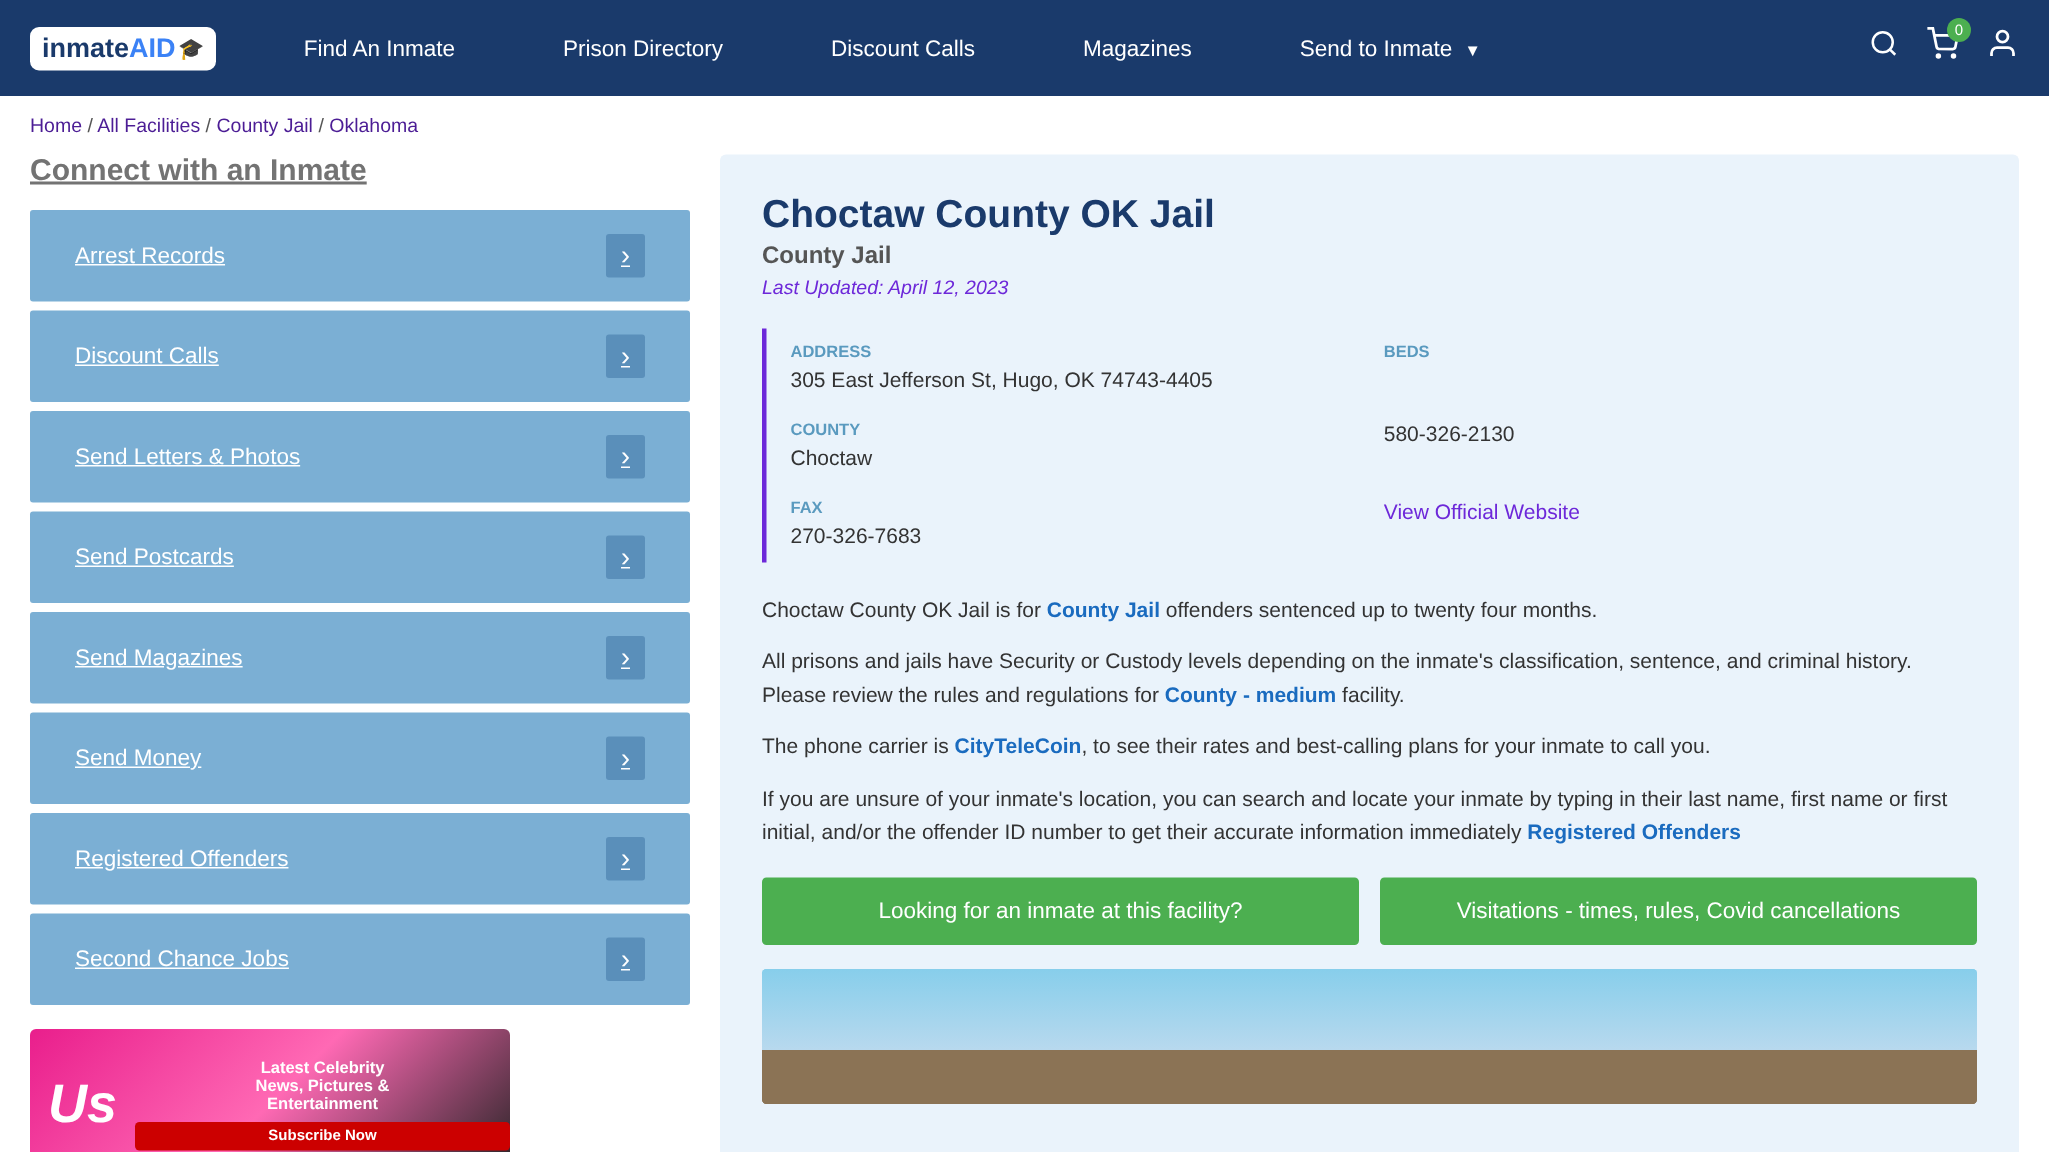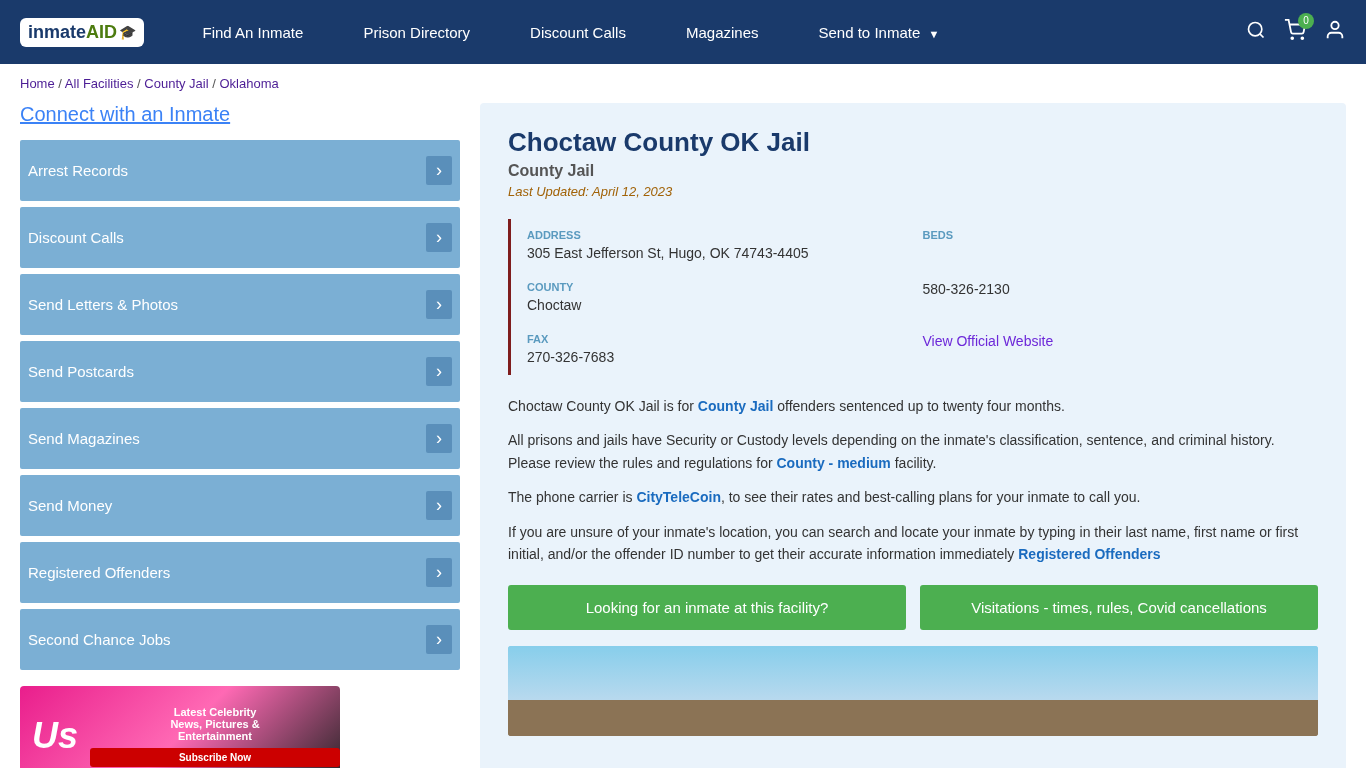--- a/index.html
+++ b/index.html
@@ -32,21 +32,21 @@
     }
     .logo-hat {
       color: #cc0000;
       font-size: 14px;
       margin-left: 2px;
     }
     .nav-links {
       display: flex;
       align-items: center;
       flex: 1;
-      gap: 4px;
+      gap: 16px;
     }
     .nav-link {
       color: #fff;
       text-decoration: none;
       font-size: 15px;
       padding: 0 28px;
       cursor: pointer;
     }
     .header-icons {
       display: flex;
@@ -89,36 +89,37 @@
       gap: 20px;
     }
 
     
     .sidebar {
       width: 440px;
       flex-shrink: 0;
     }
     .sidebar-title {
       font-size: 20px;
-      font-weight: normal;
+      font-weight: bold;
       text-decoration: underline;
       margin-bottom: 14px;
-      color: #3b82f6;
+      color: #737373;
     }
     .sidebar-item {
       display: flex;
       align-items: center;
       justify-content: space-between;
       background: #7bafd4;
       color: #fff;
-      padding: 16px 8px;
+      padding: 16px 30px;
       margin-bottom: 6px;
       cursor: pointer;
       font-size: 15px;
       border-radius: 2px;
+      text-decoration: underline;
     }
     .sidebar-arrow {
       font-size: 18px;
       background: #5a8fba;
       padding: 4px 10px;
       border-radius: 2px;
     }
     .ad-box {
       margin-top: 16px;
       background: linear-gradient(135deg, #e91e8c 0%, #ff69b4 50%, #222 100%);
@@ -170,29 +171,29 @@
       margin-bottom: 4px;
     }
     .facility-subtitle {
       font-size: 16px;
       font-weight: bold;
       color: #555;
       margin-bottom: 4px;
     }
     .facility-updated {
       font-size: 13px;
-      color: #a16207;
+      color: #6d28d9;
       font-style: italic;
       margin-bottom: 20px;
     }
     .info-grid {
       display: grid;
       grid-template-columns: 1fr 1fr;
       gap: 0;
-      border-left: 3px solid #7f1d1d;
+      border-left: 3px solid #6d28d9;
       padding-left: 16px;
       margin-bottom: 20px;
     }
     .info-cell {
       padding: 10px 10px 10px 0;
     }
     .info-label {
       font-size: 11px;
       font-weight: bold;
       color: #5a9abf;
@@ -265,21 +266,21 @@
       margin-left: 4px;
     }
   </style>
 </head>
 <body>
 
 <header class="header">
   <div class="logo-area">
     <div class="logo-box">
       <span class="logo-text">inmate</span>
-      <span style="color:#4d7c0f;font-size:18px;font-weight:bold;">AID</span>
+      <span style="color:#3b82f6;font-size:18px;font-weight:bold;">AID</span>
       <span class="logo-hat">🎓</span>
     </div>
   </div>
   <nav class="nav-links">
     <a class="nav-link">Find An Inmate</a>
     <a class="nav-link">Prison Directory</a>
     <a class="nav-link">Discount Calls</a>
     <a class="nav-link">Magazines</a>
     <a class="nav-link">
       <span>Send to Inmate</span>

